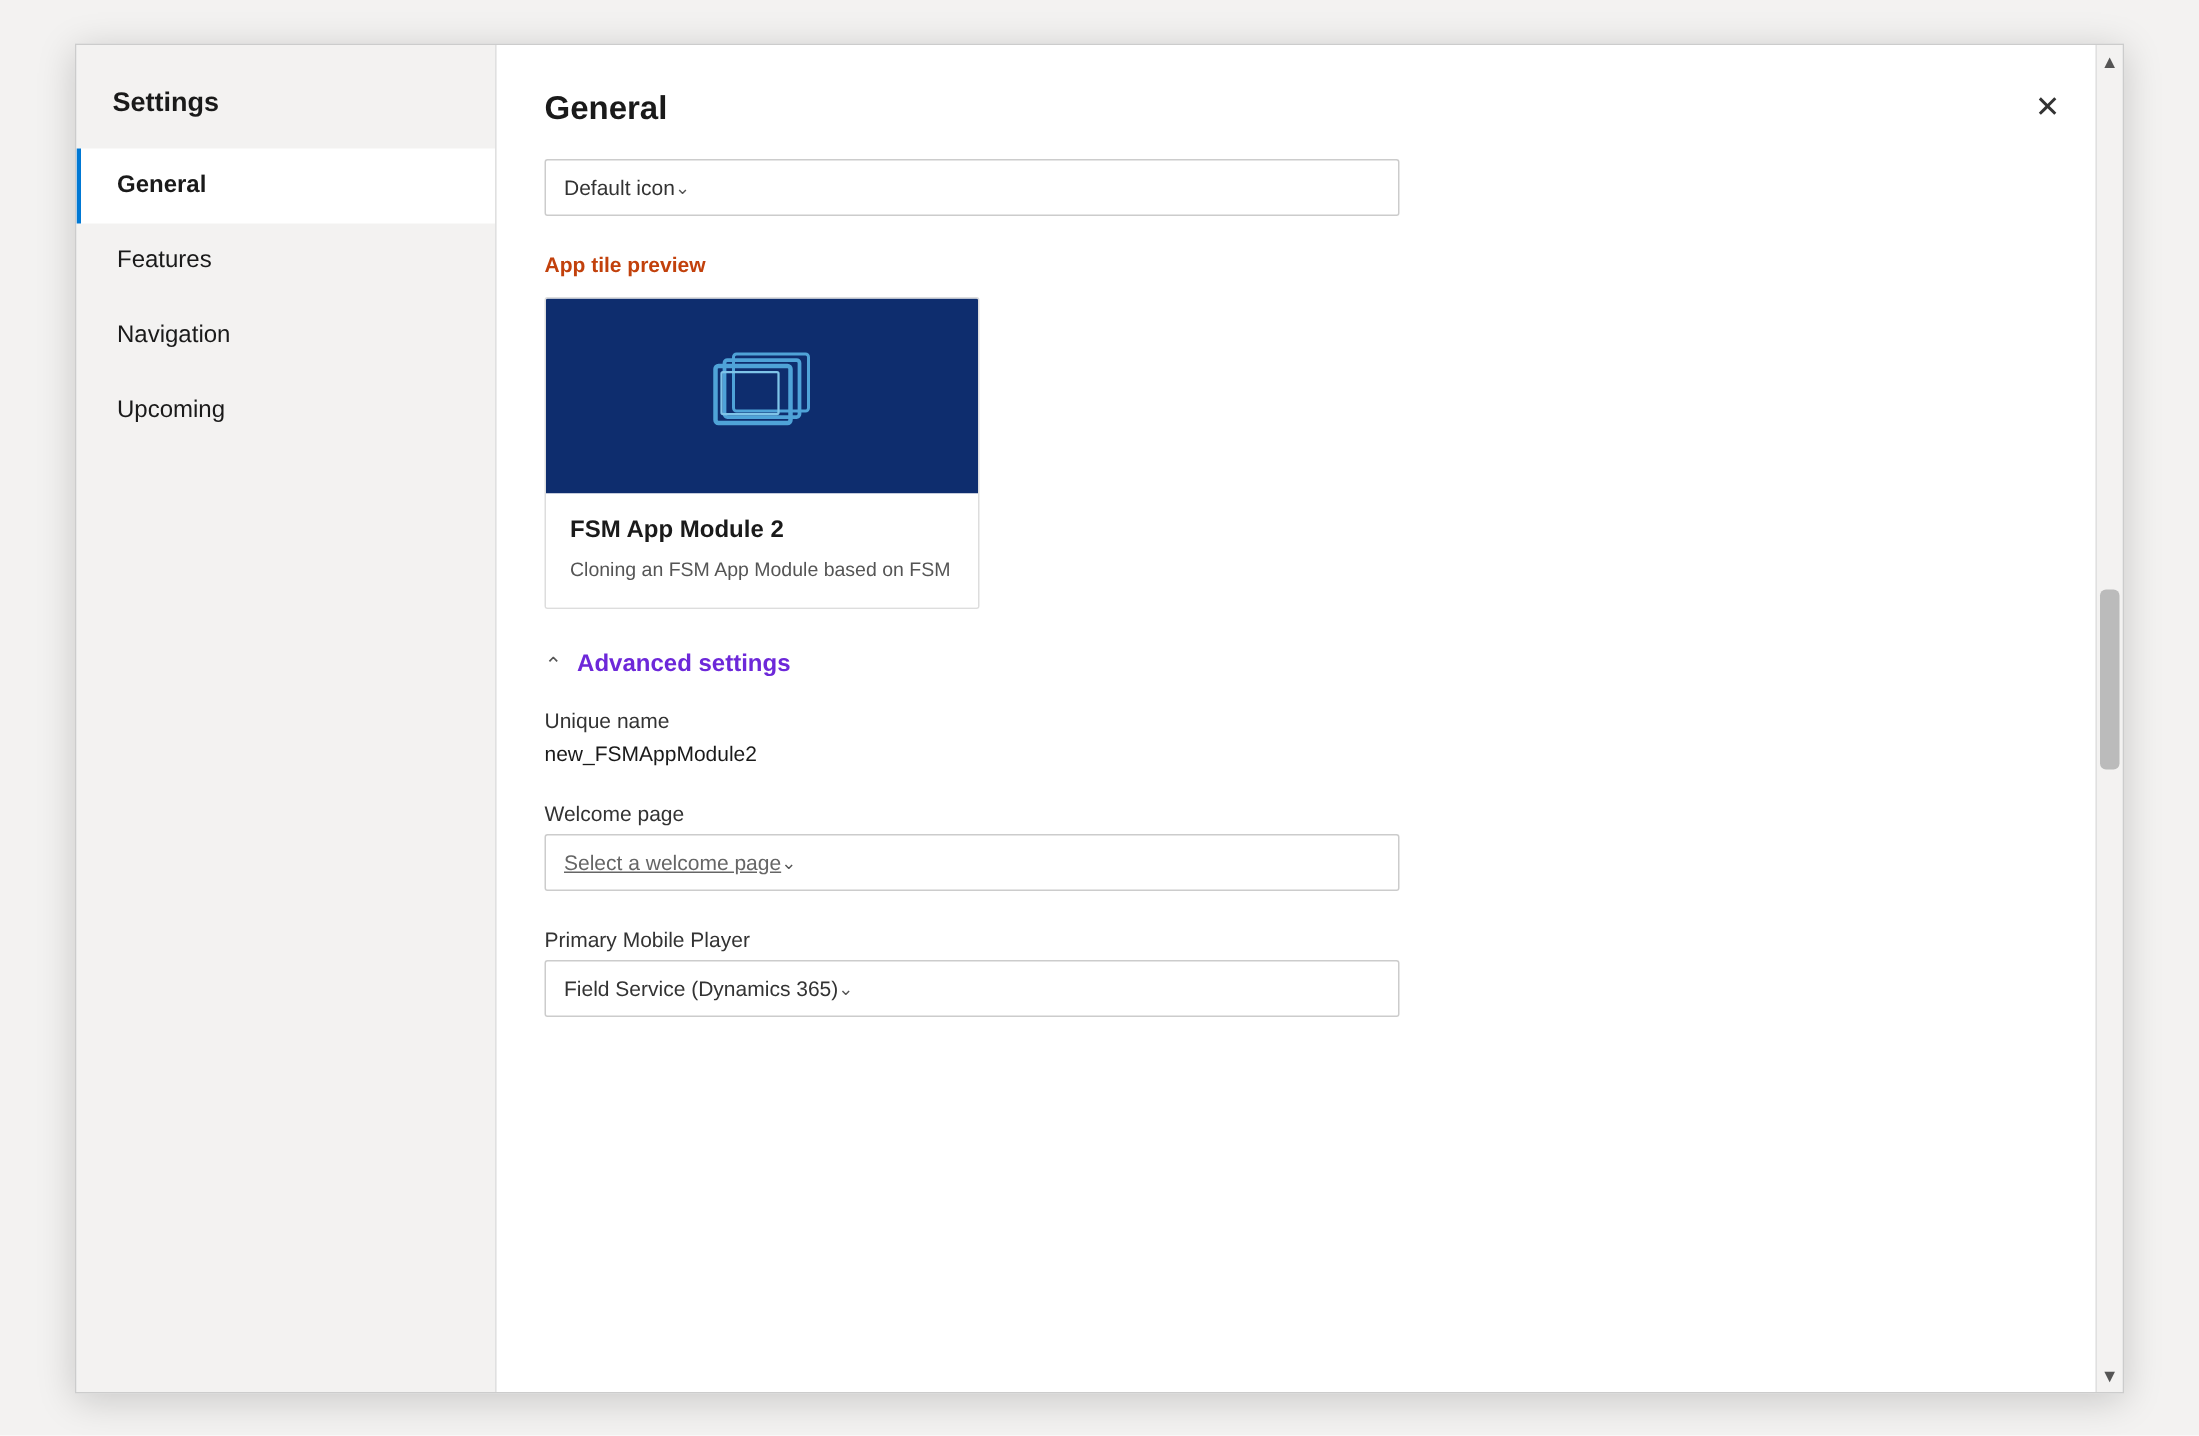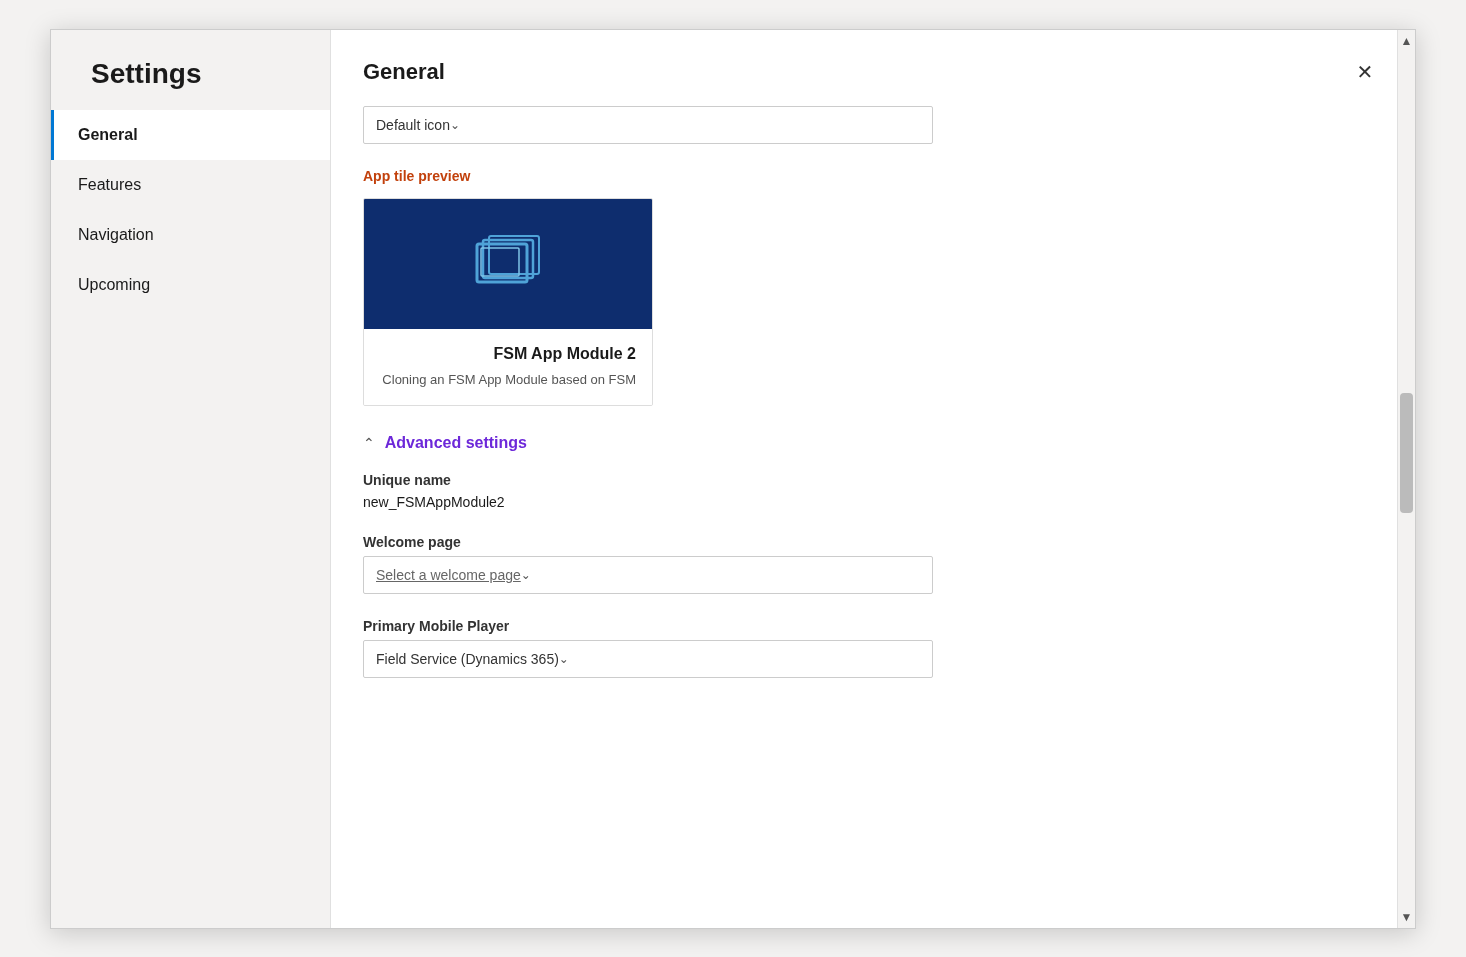--- a/index.html
+++ b/index.html
@@ -25,24 +25,24 @@
     .sidebar {
       width: 280px;
       min-width: 280px;
       background: #f3f2f1;
       display: flex;
       flex-direction: column;
       padding-top: 0;
       border-right: 1px solid #e0e0e0;
     }
     .sidebar-title {
-      font-size: 28px;
-      font-weight: 600;
-      color: #1a1a1a;
-      padding: 28px 24px 20px 40px;
+      font-size: 18px;
+      font-weight: 600;
+      color: #1a1a1a;
+      padding: 28px 24px 20px 24px;
     }
     .sidebar-nav {
       display: flex;
       flex-direction: column;
     }
     .sidebar-item {
       padding: 16px 24px;
       font-size: 16px;
       color: #1a1a1a;
       cursor: pointer;
@@ -129,21 +129,20 @@
       margin-top: 8px;
       display: block;
     }
     .app-tile {
       width: 290px;
       border: 1px solid #ddd;
       border-radius: 2px;
       overflow: hidden;
       background: #fff;
       margin-bottom: 28px;
-      text-align: right;
     }
     .app-tile-header {
       background: #0e2d6e;
       height: 130px;
       display: flex;
       align-items: center;
       justify-content: center;
     }
     .app-tile-icon {
       width: 70px;
@@ -177,21 +176,21 @@
       font-size: 14px;
       color: #555;
     }
     .advanced-header-title {
       font-size: 16px;
       font-weight: 600;
       color: #6d28d9;
     }
     .field-label {
       font-size: 14px;
-      font-weight: 700;
+      font-weight: 400;
       color: #333;
       margin-bottom: 6px;
       display: block;
     }
     .field-value {
       font-size: 14px;
       color: #1a1a1a;
       margin-bottom: 24px;
     }
     

